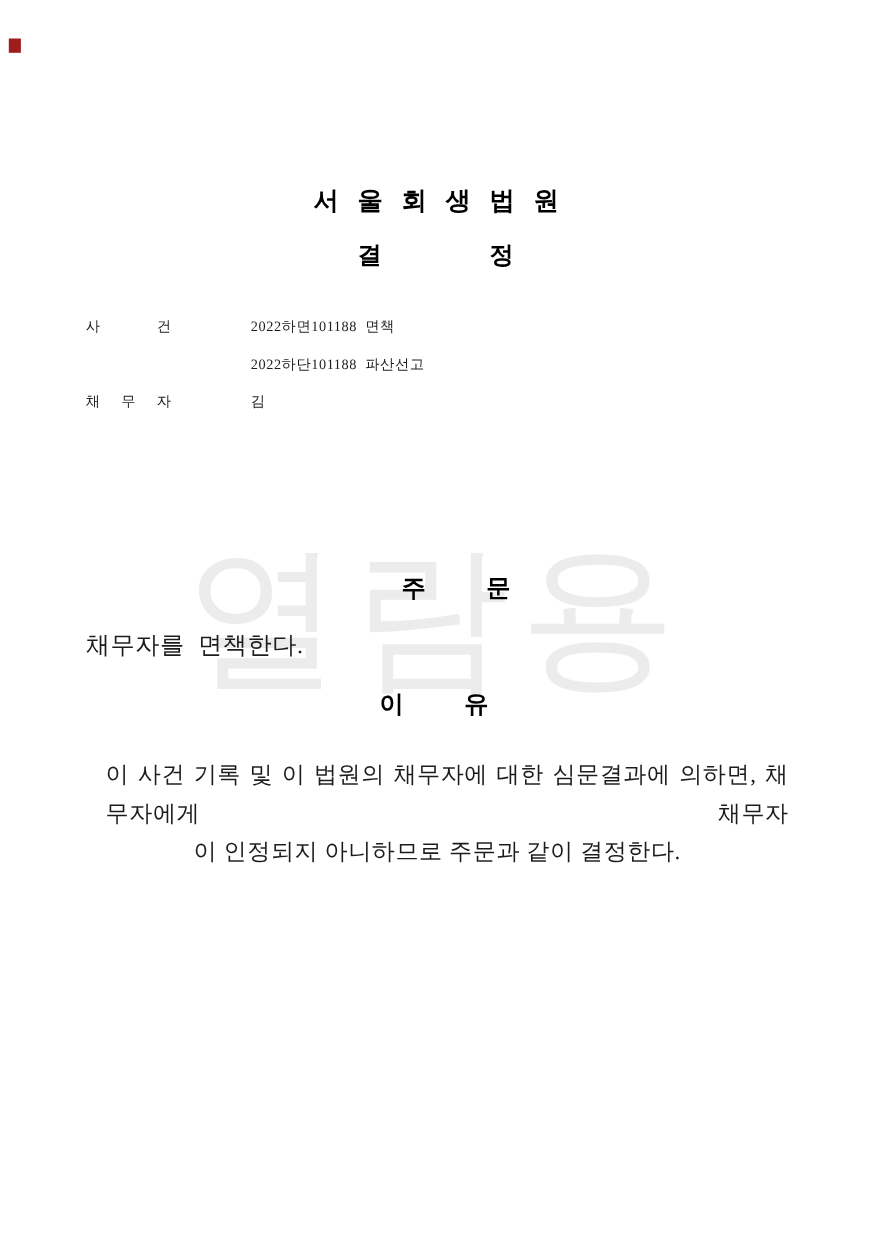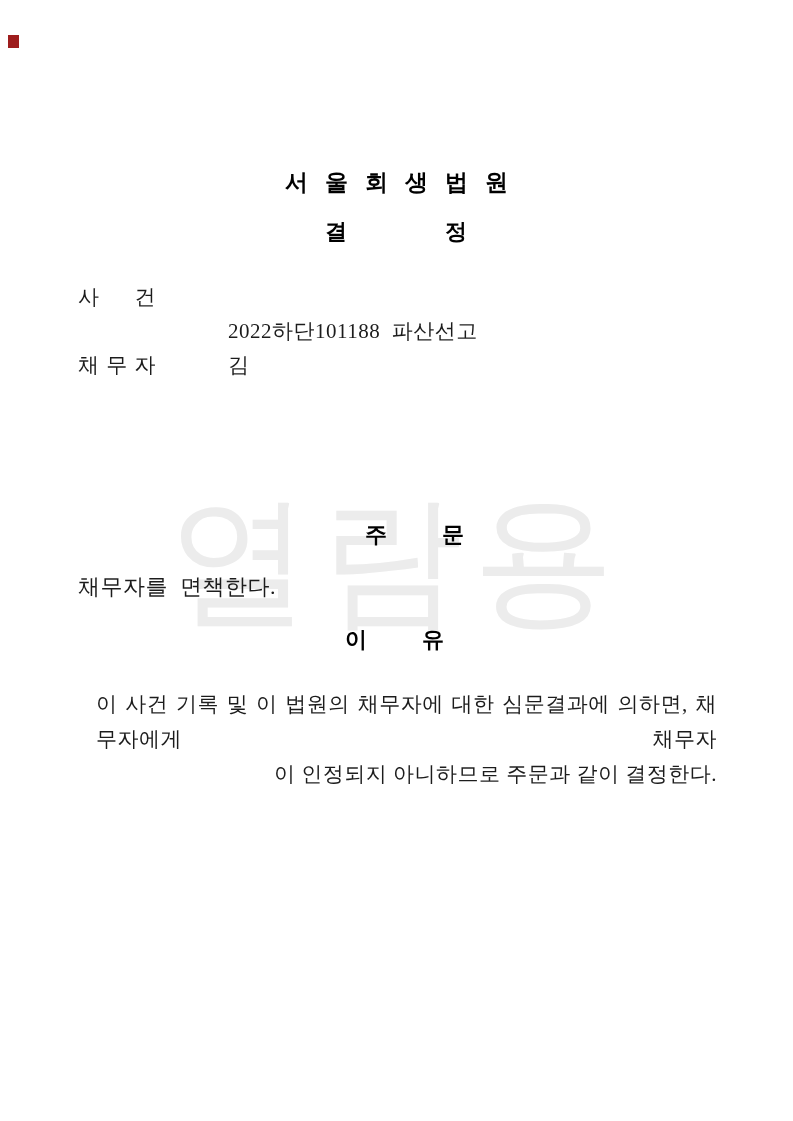--- a/index.html
+++ b/index.html
@@ -26,21 +26,21 @@
     text-align-last: justify;
     white-space: normal;
   }
   .court   { top: 170px; left: 285px; width: 223px; font-size: 23px; }
   .doctype { top: 220px; left: 325px; width: 142px; }
   .h-jumun { top: 523px; left: 345px; width: 99px; margin-left: 20px; }
   .h-iyu   { top: 628px; left: 345px; width: 99px; }
 
   .case-block {
     top: 280px; left: 78px; width: 650px;
-    font-size: 21px; line-height: 34px; letter-spacing: 0.5px;
+    font-size: 13px; line-height: 34px; letter-spacing: 0.5px;
   }
   .row { display: flex; }
   .lbl {
     flex: none; width: 78px;
     text-align: justify; text-align-last: justify;
   }
   .val { margin-left: 72px; white-space: pre-wrap; }
 
   .addr-block {
     top: 410px; left: 228px; width: 520px;
@@ -53,21 +53,21 @@
     top: 572px; left: 78px; width: 640px;
     font-size: 22px; letter-spacing: 0.5px; white-space: pre-wrap;
   }
 
   .reason {
     top: 687px; left: 78px; width: 639px;
     font-size: 21px; line-height: 35px; letter-spacing: 0.5px;
   }
   .jline { text-align: justify; text-align-last: justify; }
   .jline.first { padding-left: 18px; }
-  .lastline { text-align: right; }
+  .lastline { text-align: center; }
 
   .date {
     top: 872px; left: 0; width: 793px;
     text-align: center; font-size: 17px; letter-spacing: 1px;
   }
 
   .watermark {
     top: 490px; left: 0; width: 793px;
     text-align: center;
     font-size: 142px; line-height: 1;
@@ -91,20 +91,21 @@
 
   <div class="abs watermark">열람용</div>
 
   <div class="abs heading court">서 울 회 생 법 원</div>
 
   <div class="abs heading doctype">결 정</div>
 
   <div class="abs case-block">
     <div class="row">
       <span class="lbl">사 건</span>
+      <span class="val">2022하면101188  면책</span>
     </div>
     <div class="row">
       <span class="lbl"></span>
       <span class="val">2022하단101188  파산선고</span>
     </div>
     <div class="row">
       <span class="lbl">채 무 자</span>
       <span class="val">김</span>
     </div>
   </div>

